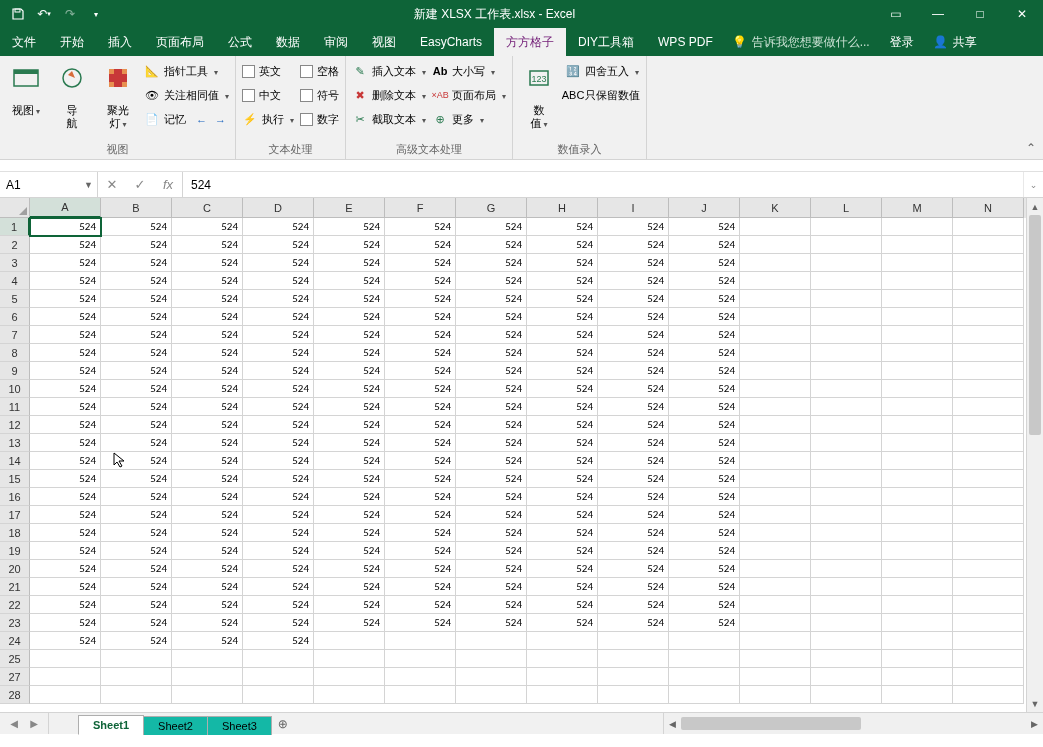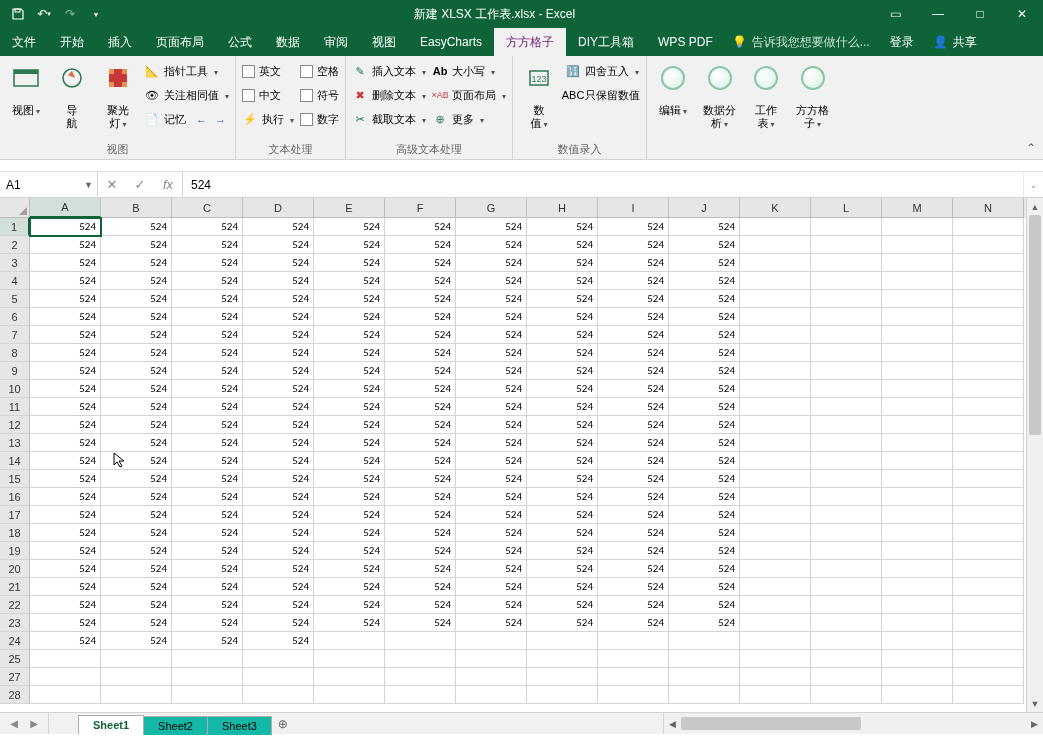--- a/index.html
+++ b/index.html
@@ -284,49 +284,20 @@
         <div class="ribbon-small-row">
             <span class="small-icon" style="font-size:11px">ABC</span>
             <span>只保留数值</span>
           </div>
       </div>
     </div>
     <div class="ribbon-group-label">数值录入</div>
   </div>
 
   <div class="ribbon-group" style="border-right:none">
-    <div class="ribbon-group-content">
-      <div class="ribbon-big-btn">
-          <div class="icon-box">
-            <div class="circle-icon"></div>
-          </div>
-          <div class="lbl dd-arrow">编辑</div>
-        </div>
-      <div class="ribbon-big-btn">
-          <div class="icon-box">
-            <div class="circle-icon"></div>
-          </div>
-          <div class="lbl dd-arrow" style="white-space:pre">数据分
-析</div>
-        </div>
-      <div class="ribbon-big-btn">
-          <div class="icon-box">
-            <div class="circle-icon"></div>
-          </div>
-          <div class="lbl dd-arrow" style="white-space:pre">工作
-表</div>
-        </div>
-      <div class="ribbon-big-btn">
-          <div class="icon-box">
-            <div class="circle-icon"></div>
-          </div>
-          <div class="lbl dd-arrow" style="white-space:pre">方方格
-子</div>
-        </div>
-    </div>
     <div class="ribbon-group-label"></div>
   </div>
   <div style="flex:1"></div>
   <div class="ribbon-collapse">⌃</div>
 </div>
 
 <div class="spacer-bar"></div>
 <div class="formula-bar">
   <div class="name-box">
     <span>A1</span>

